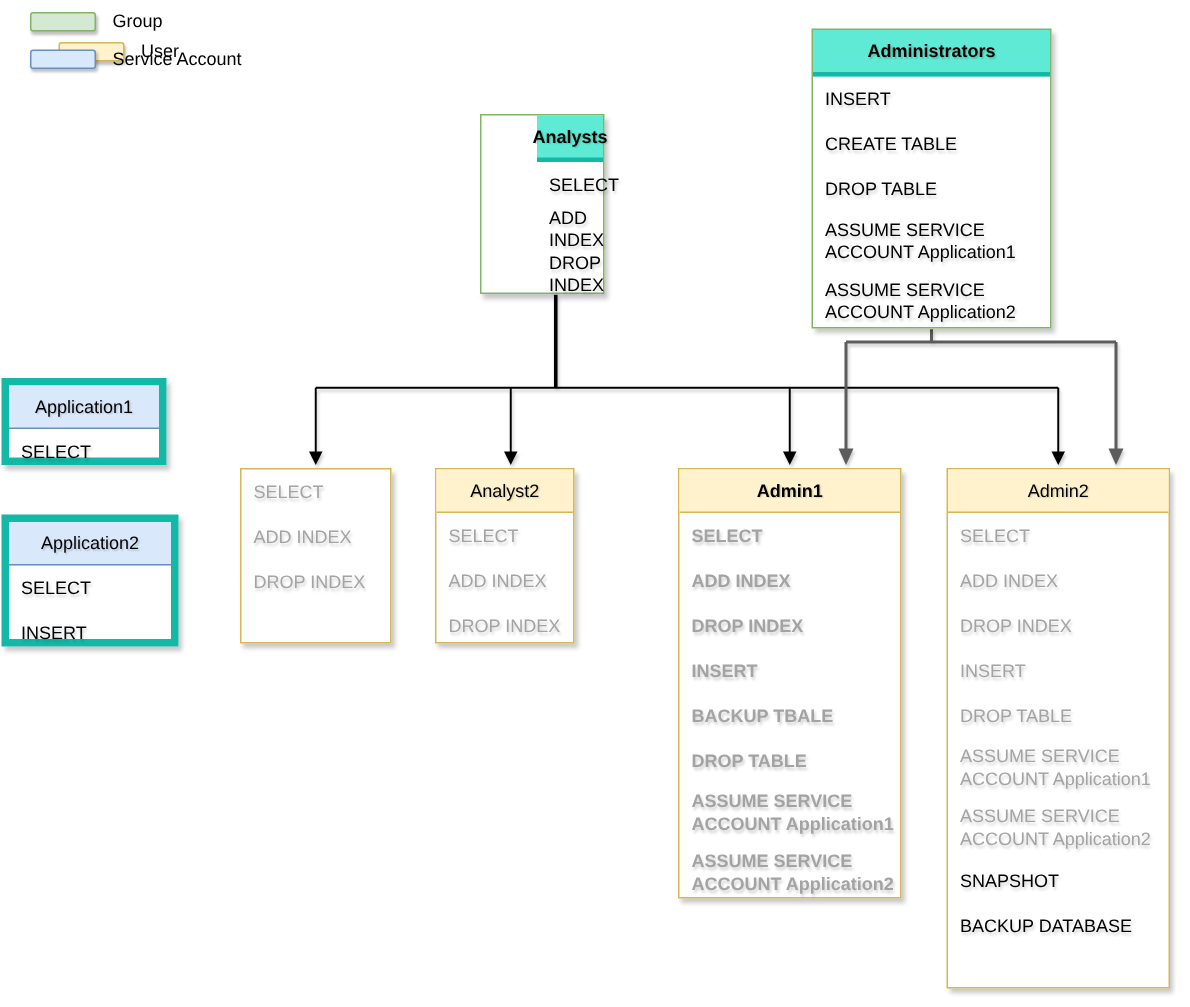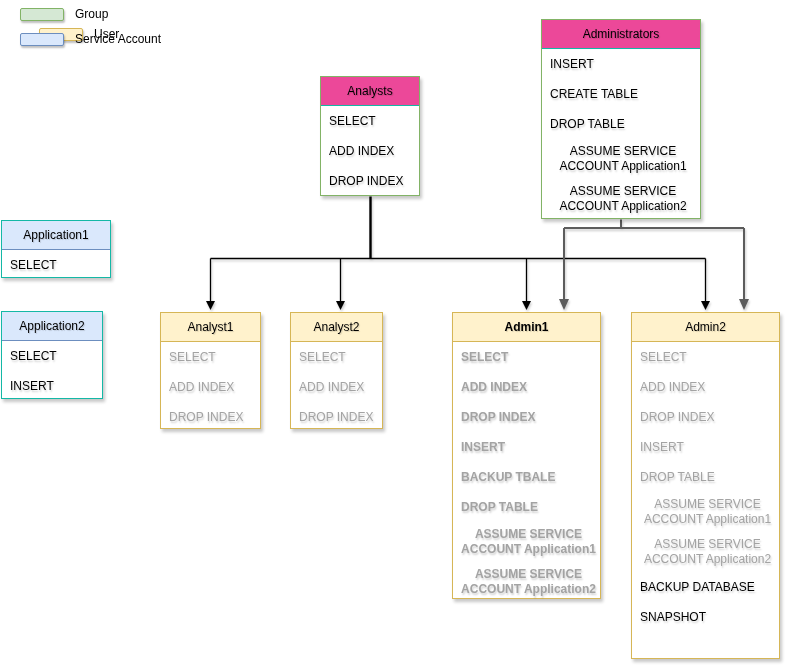--- a/index.html
+++ b/index.html
@@ -41,27 +41,27 @@
     box-sizing: border-box;
   }
   .node .hd {
     height: 28px;
     display: flex;
     align-items: center;
     justify-content: center;
     text-shadow: 1px 1px 1px rgba(0,0,0,0.15);
   }
   .node.green { border: 1px solid #82b366; }
-  .node.green .hd { background: #ec4899; border-bottom: 1px solid #14b8a6; }
+  .node.green .hd { background: #5eead4; border-bottom: 3px solid #14b8a6; font-weight: bold; }
   .node.yellow { border: 1px solid #d6b656; }
   .node.yellow .hd { background: #fff2cc; border-bottom: 1px solid #d6b656; }
-  .node.blue { border: 1px solid #14b8a6; }
+  .node.blue { border: 5px solid #14b8a6; margin-top: 32px; }
   .node.blue .hd { background: #dae8fc; border-bottom: 1px solid #6c8ebf; }
 
-  .bd { padding: 0 4px 0 8px; text-align: center; }
+  .bd { padding: 0 4px 0 8px; }
   .item {
     min-height: 30px;
     display: flex;
     align-items: center;
     line-height: 15px;
     text-shadow: 1px 2px 2px rgba(0,0,0,0.18);
   }
   .item.dbl { min-height: 40px; }
   .item.muted { color: #a3a3a3; }
 
@@ -125,46 +125,45 @@
     <div class="hd">Administrators</div>
     <div class="bd">
       <div class="item">INSERT</div>
       <div class="item">CREATE TABLE</div>
       <div class="item">DROP TABLE</div>
       <div class="item dbl">ASSUME SERVICE ACCOUNT Application1</div>
       <div class="item dbl">ASSUME SERVICE ACCOUNT Application2</div>
     </div>
   </div>
 
-  <div class="node green" style="left:320px; top:76px; width:100px; height:120px;">
+  <div class="node green" style="left:320px; top:76px; width:83px; height:120px;padding-left:37px;">
     <div class="hd">Analysts</div>
     <div class="bd">
       <div class="item">SELECT</div>
       <div class="item">ADD INDEX</div>
       <div class="item">DROP INDEX</div>
     </div>
   </div>
 
   <div class="node blue" style="left:1px; top:220px; width:110px; height:58px;">
     <div class="hd">Application1</div>
     <div class="bd">
       <div class="item">SELECT</div>
     </div>
   </div>
 
-  <div class="node blue" style="left:1px; top:311px; width:102px; height:88px;">
+  <div class="node blue" style="left:1px; top:311px; width:118px; height:88px;">
     <div class="hd">Application2</div>
     <div class="bd">
       <div class="item">SELECT</div>
       <div class="item">INSERT</div>
     </div>
   </div>
 
   <div class="node yellow" style="left:160px; top:312px; width:101px; height:117px;">
-    <div class="hd">Analyst1</div>
     <div class="bd">
       <div class="item muted">SELECT</div>
       <div class="item muted">ADD INDEX</div>
       <div class="item muted">DROP INDEX</div>
     </div>
   </div>
 
   <div class="node yellow" style="left:290px; top:312px; width:93px; height:117px;">
     <div class="hd">Analyst2</div>
     <div class="bd">
@@ -191,18 +190,18 @@
   <div class="node yellow" style="left:631px; top:312px; width:149px; height:347px;">
     <div class="hd">Admin2</div>
     <div class="bd">
       <div class="item muted">SELECT</div>
       <div class="item muted">ADD INDEX</div>
       <div class="item muted">DROP INDEX</div>
       <div class="item muted">INSERT</div>
       <div class="item muted">DROP TABLE</div>
       <div class="item muted dbl">ASSUME SERVICE ACCOUNT Application1</div>
       <div class="item muted dbl">ASSUME SERVICE ACCOUNT Application2</div>
+      <div class="item">SNAPSHOT</div>
       <div class="item">BACKUP DATABASE</div>
-      <div class="item">SNAPSHOT</div>
     </div>
   </div>
 
 </div>
 
 </body></html>

